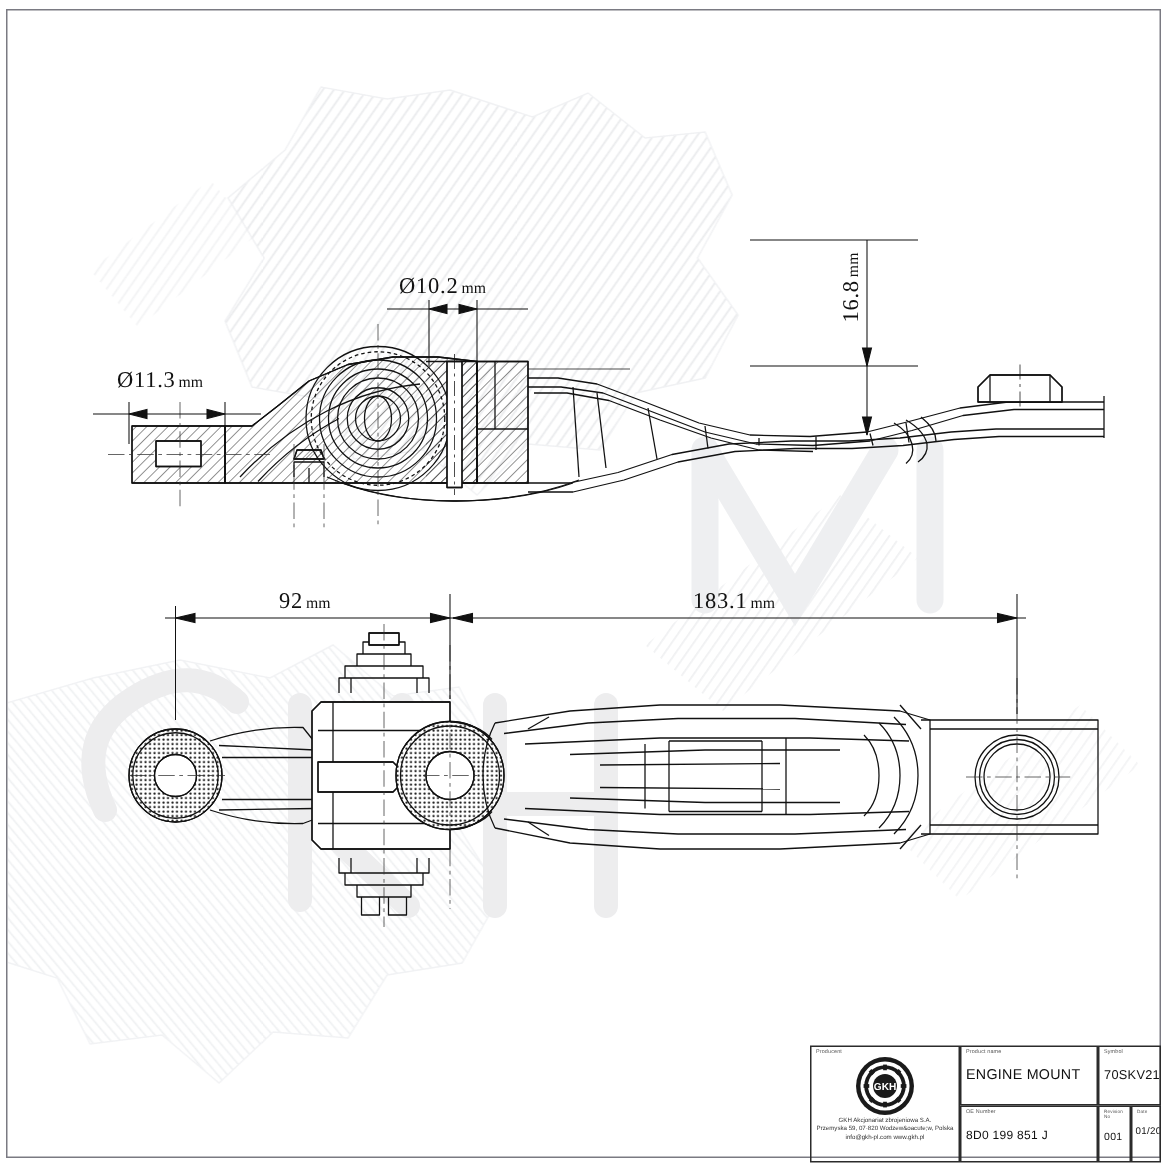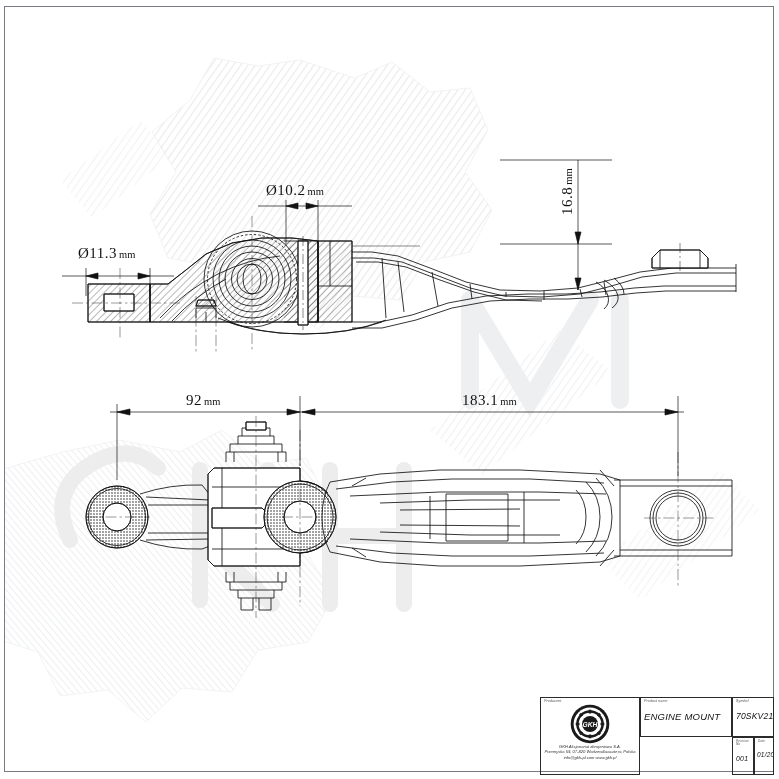--- a/index.html
+++ b/index.html
@@ -8,21 +8,21 @@
   #sheet{position:relative;width:779px;height:779px;background:#ffffff;}
   #frame{position:absolute;left:4px;top:6px;width:770px;height:766px;border:1px solid #7a7a82;box-sizing:border-box;background:#fff;}
   svg.layer{position:absolute;left:0;top:0;width:779px;height:779px;}
   .dimtext{font-family:"Liberation Serif",serif;fill:#111;}
   .dimnum{font-size:15px;letter-spacing:0.5px;}
   .dimunit{font-size:10.5px;}
   .tbcell{position:absolute;box-sizing:border-box;border:1px solid #2b2b2b;overflow:hidden;}
   .tblabel{font-family:"Liberation Sans",sans-serif;font-size:3.6px;color:#555;letter-spacing:0.1px;line-height:1.1;padding:2px 0 0 3px;}
   .tbvalue{font-family:"Liberation Sans",sans-serif;font-size:8px;color:#111;padding:1px 0 0 3px;letter-spacing:0.2px;}
   .addr{font-family:"Liberation Sans",sans-serif;font-size:4.1px;color:#333;text-align:center;line-height:1.35;padding:0 2px;}
-  .tbblock{position:absolute;left:540px;top:697px;width:210px;height:78px;font-style:italic;}
+  .tbblock{position:absolute;left:540px;top:697px;width:210px;height:78px;}
 </style>
 </head>
 <body>
 
 <div id="sheet">
 
   <div id="frame"></div>
 
   <svg class="layer" viewBox="0 0 779 779">
     <defs>
@@ -373,20 +373,24 @@
     <div class="tbcell" style="left:100px;top:0;width:92px;height:40px;">
       <div class="tblabel">Product name</div>
       <div class="tbvalue" style="font-size:9.5px;padding-top:7px;">ENGINE MOUNT</div>
     </div>
 
     <div class="tbcell" style="left:192px;top:0;width:42px;height:40px;">
       <div class="tblabel">Symbol</div>
       <div class="tbvalue" style="font-size:8.5px;padding-top:7px;">70SKV218</div>
     </div>
 
+    <div class="tbcell" style="left:100px;top:40px;width:92px;height:38px;">
+      <div class="tblabel">OE Number</div>
+      <div class="tbvalue" style="font-size:8px;padding-top:8px;">8D0 199 851 J</div>
+    </div>
 
     <div class="tbcell" style="left:192px;top:40px;width:22px;height:38px;">
       <div class="tblabel" style="font-size:3.1px;">Revision No</div>
       <div class="tbvalue" style="font-size:7px;padding-top:8px;">001</div>
     </div>
 
     <div class="tbcell" style="left:214px;top:40px;width:20px;height:38px;">
       <div class="tblabel" style="font-size:3.1px;">Date</div>
       <div class="tbvalue" style="font-size:6.5px;padding-top:8px;padding-left:2px;">01/2025</div>
     </div>

